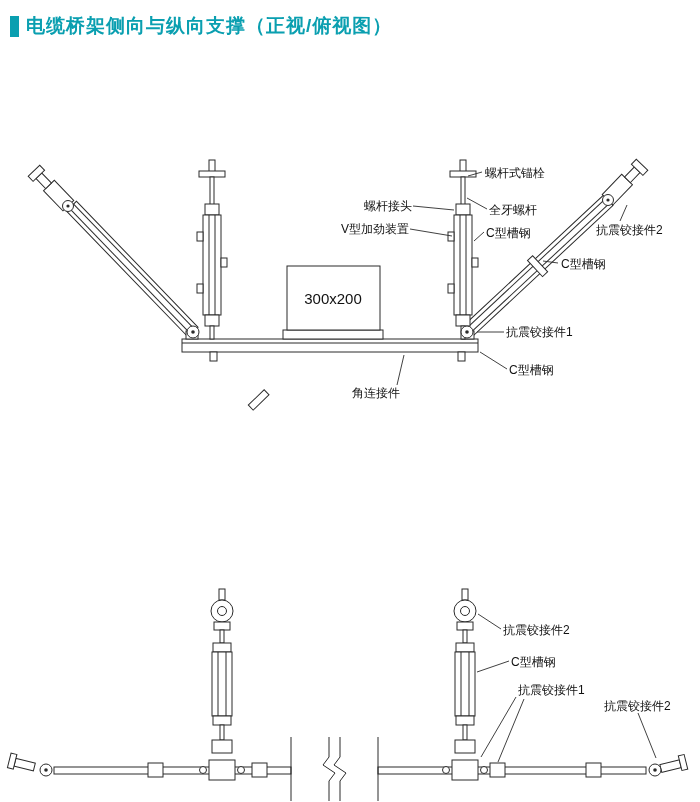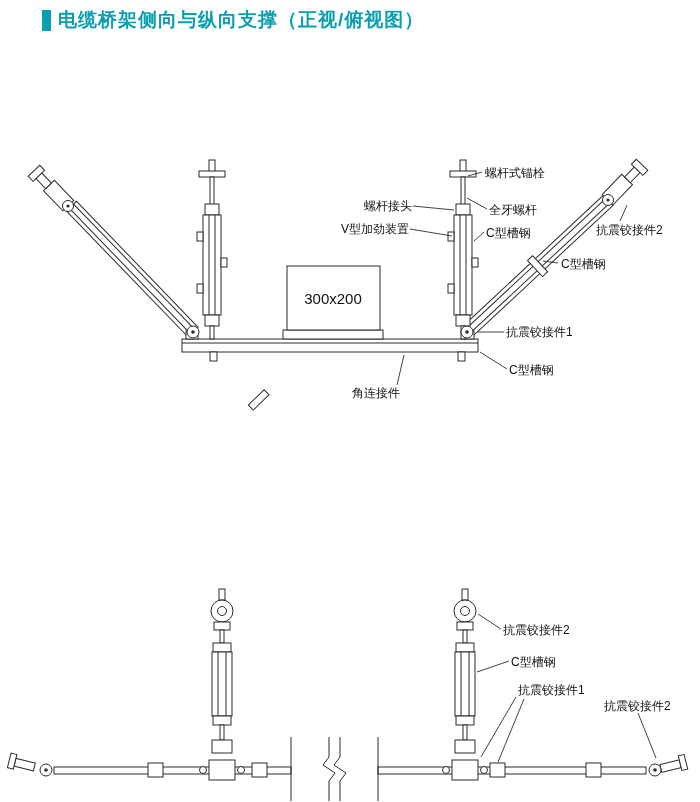--- a/index.html
+++ b/index.html
@@ -1,21 +1,21 @@
 <!DOCTYPE html>
 <html><head>
 <meta charset="utf-8">
 <style>
   html,body{margin:0;padding:0;}
   body{
     width:700px;height:802px;position:relative;background:#ffffff;
     font-family:"Liberation Sans", sans-serif;overflow:hidden;
   }
   .header{
-    position:absolute;left:10px;top:7px;display:flex;align-items:center;z-index:2;margin-left:32px;
+    position:absolute;left:10px;top:13px;display:flex;align-items:center;z-index:2;
   }
   .title-marker{
     width:9px;height:21px;background:#0a9fb0;margin-right:7px;flex:0 0 auto;
   }
   .page-title{
     margin:0;font-size:19px;font-weight:bold;color:#0a9fb0;letter-spacing:1px;
     font-family:"Liberation Sans", sans-serif;
   }
   svg{position:absolute;left:0;top:0;}
   .part{fill:#ffffff;stroke:#2b2b2b;stroke-width:1;}

